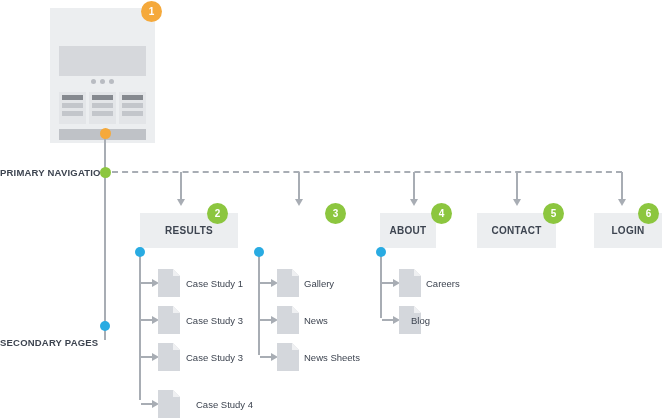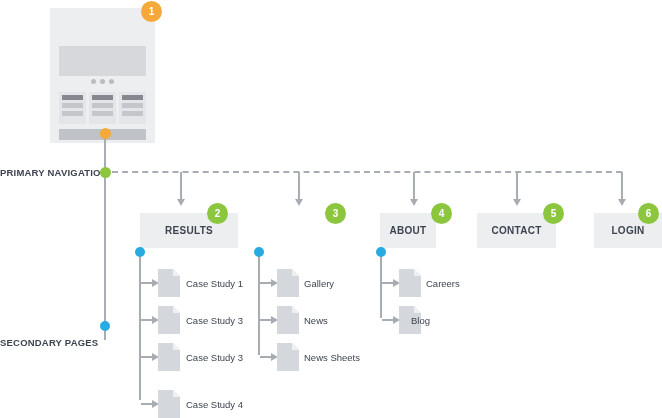--- a/index.html
+++ b/index.html
@@ -308,21 +308,21 @@
   <div class="page-label" style="left:186px; top:352px;">Case Study 3</div>
 
   <div class="hline" style="left:141px; top:403px; width:11px;"></div>
   <div class="arrow-right" style="left:152px; top:399.5px;"></div>
   <div class="page-doc" style="left:158px; top:390px;">
     <svg width="22" height="28" viewBox="0 0 22 28">
         <path d="M0 0 H15 L22 7 V28 H0 Z" fill="#d4d7dc"></path>
         <path d="M15 0 L22 7 H15 Z" fill="#eff0f2"></path>
       </svg>
   </div>
-  <div class="page-label" style="left:186px; top:399px;">Case Study 4</div>
+  <div class="page-label" style="left:196px; top:399px;">Case Study 4</div>
 
   <div class="hline" style="left:260px; top:282px; width:11px;"></div>
   <div class="arrow-right" style="left:271px; top:278.5px;"></div>
   <div class="page-doc" style="left:277px; top:269px;">
     <svg width="22" height="28" viewBox="0 0 22 28">
         <path d="M0 0 H15 L22 7 V28 H0 Z" fill="#d4d7dc"></path>
         <path d="M15 0 L22 7 H15 Z" fill="#eff0f2"></path>
       </svg>
   </div>
   <div class="page-label" style="left:304px; top:278px;">Gallery</div>

